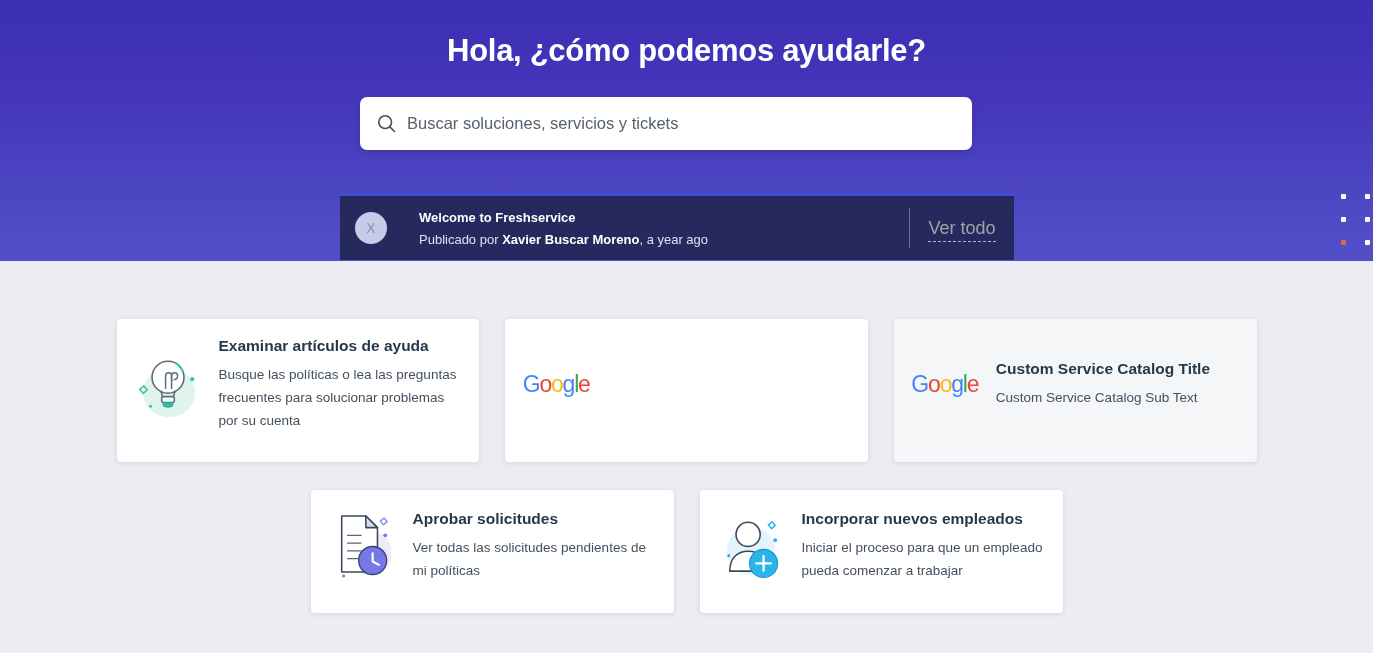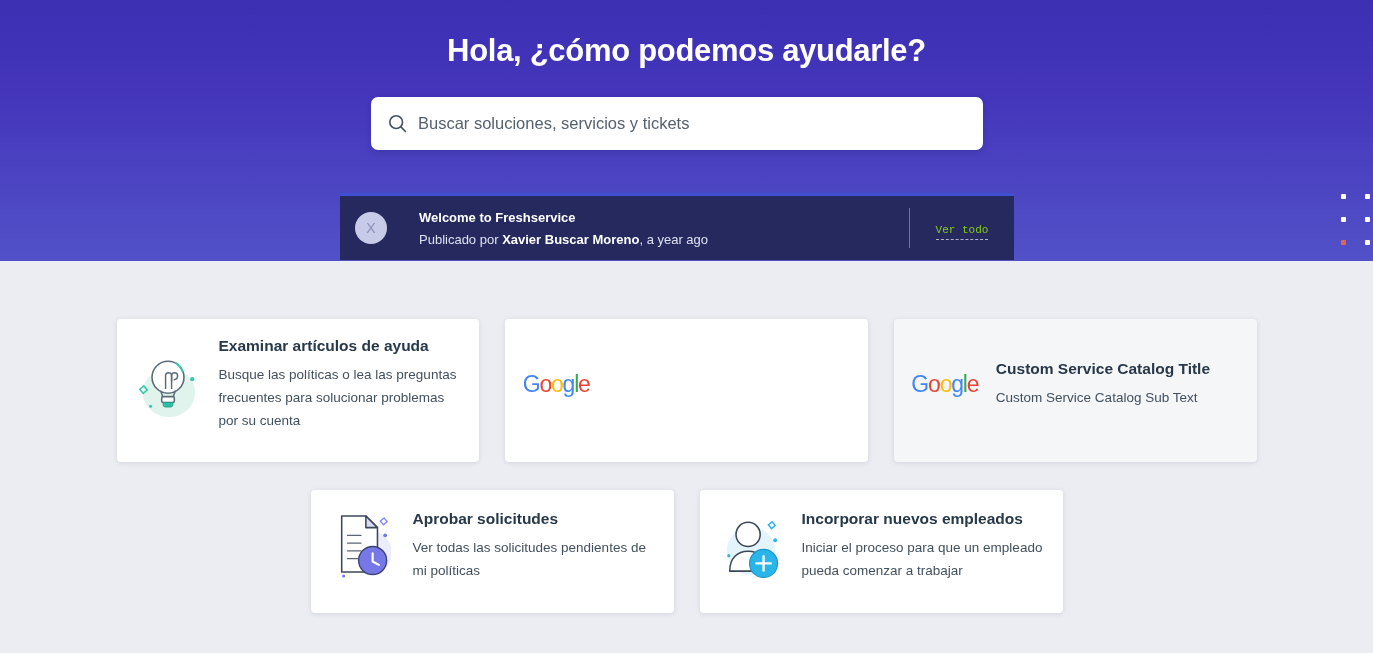--- a/index.html
+++ b/index.html
@@ -19,21 +19,21 @@
   .hero-title {
     padding-top: 33px;
     text-align: center;
     color: #ffffff;
     font-size: 31px;
     font-weight: 700;
     letter-spacing: -0.3px;
   }
   .search-box {
     position: absolute;
-    left: 371px;
+    left: 360px;
     top: 97px;
     width: 612px;
     height: 53px;
     background: #ffffff;
     border-radius: 7px;
     display: flex;
     align-items: center;
     padding: 0 16px 0 17px;
     box-shadow: 0 2px 6px rgba(20,20,60,0.18);
   }
@@ -80,27 +80,26 @@
     width: 1px; height: 40px;
     background: rgba(170,176,210,0.55);
     flex: 0 0 auto;
   }
   .view-all-wrap {
     flex: 0 0 auto;
     width: 104px;
     text-align: center;
   }
   .view-all {
-    color: #84cc16;
-    font-size: 11px;
+    color: #a3a3a3;
+    font-size: 18px;
     text-decoration: none;
     border-bottom: 1px dashed rgba(255,255,255,0.65);
     padding-bottom: 3px;
     cursor: pointer;
-    font-family: Liberation Mono, monospace;
   }
 
   
   .decor-dots {
     position: absolute;
     right: 3px;
     top: 194px;
     display: grid;
     grid-template-columns: repeat(2, 5px);
     grid-template-rows: repeat(3, 5px);

